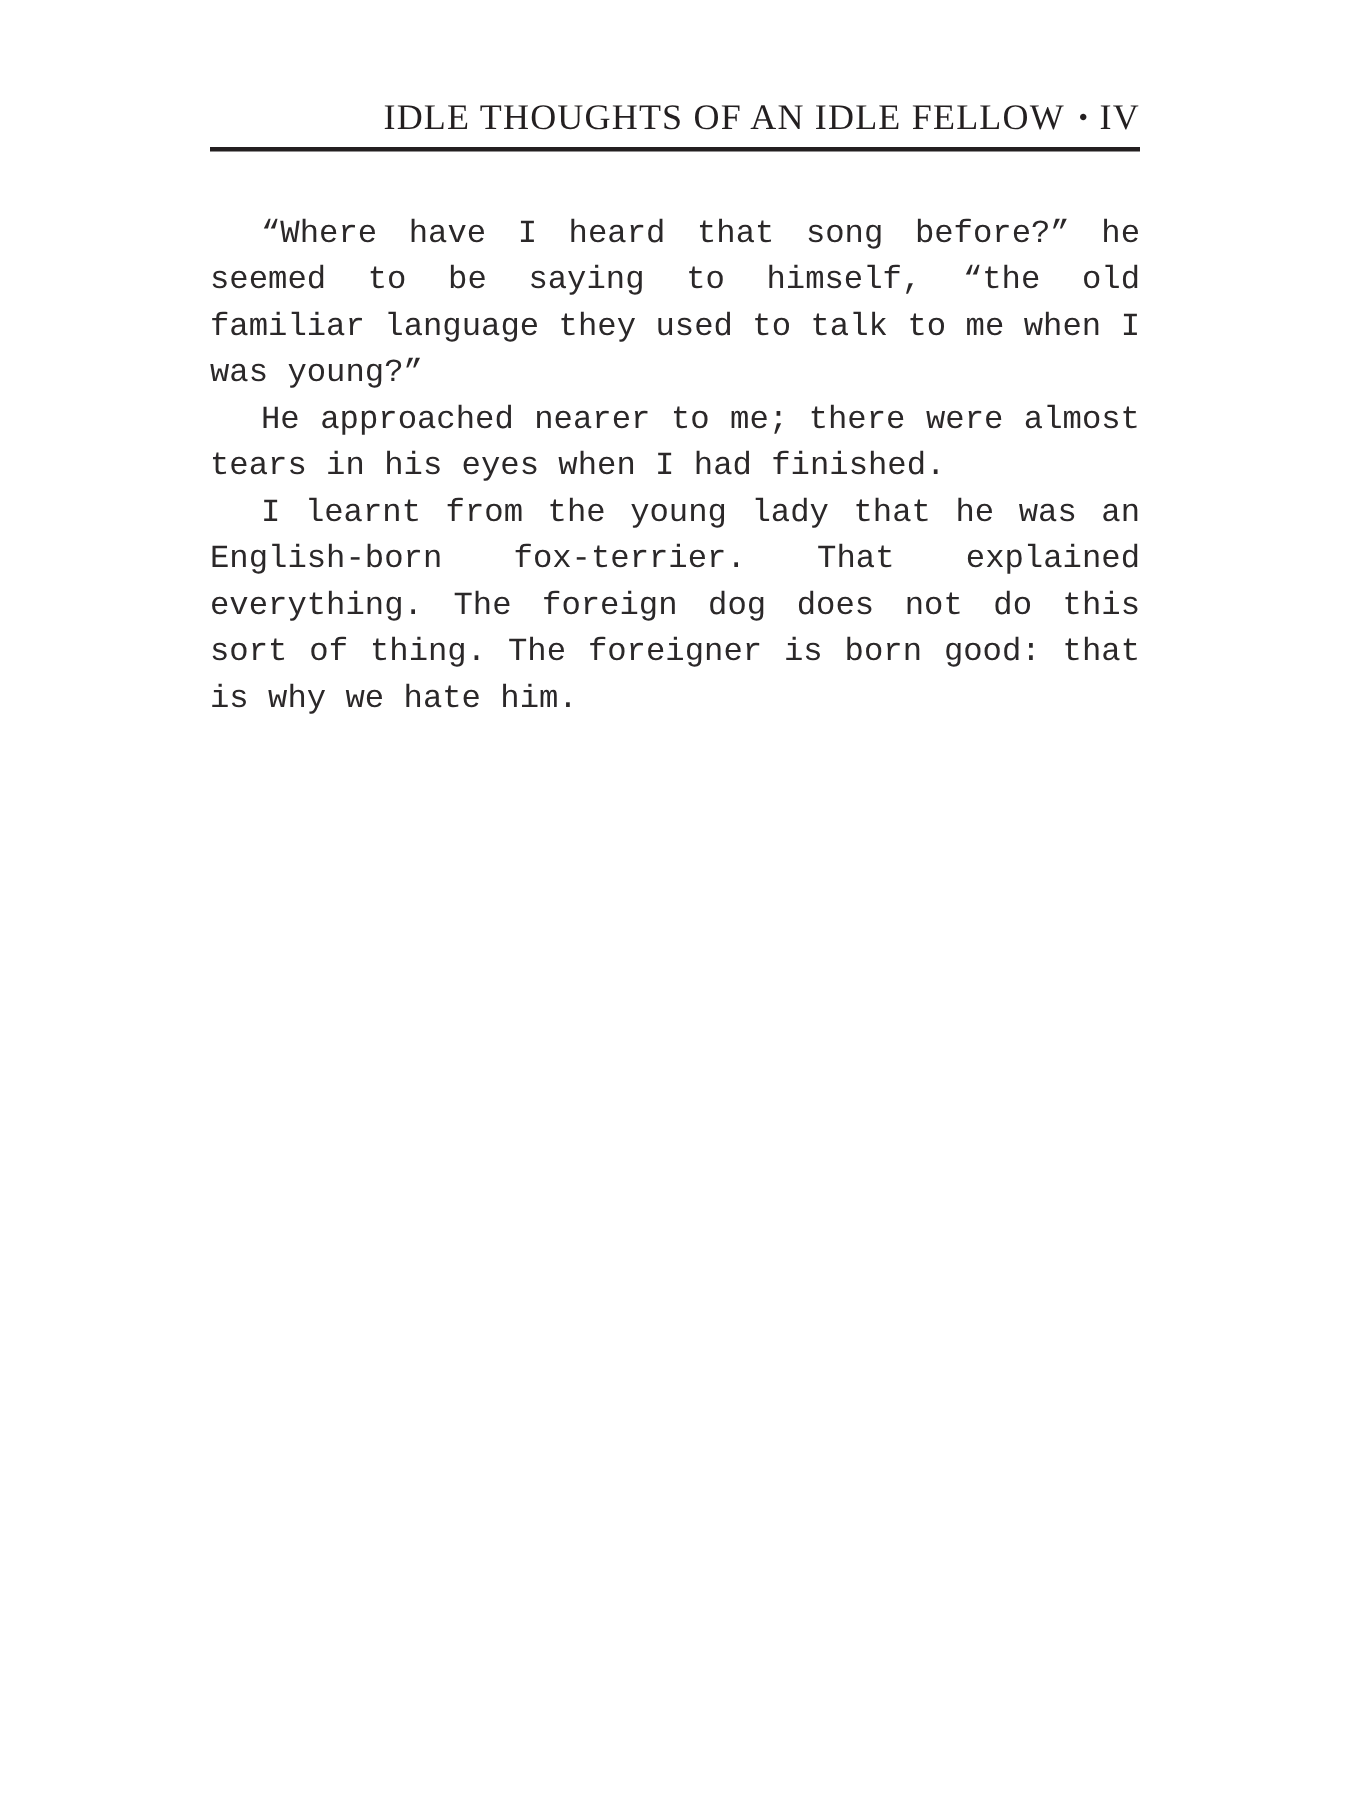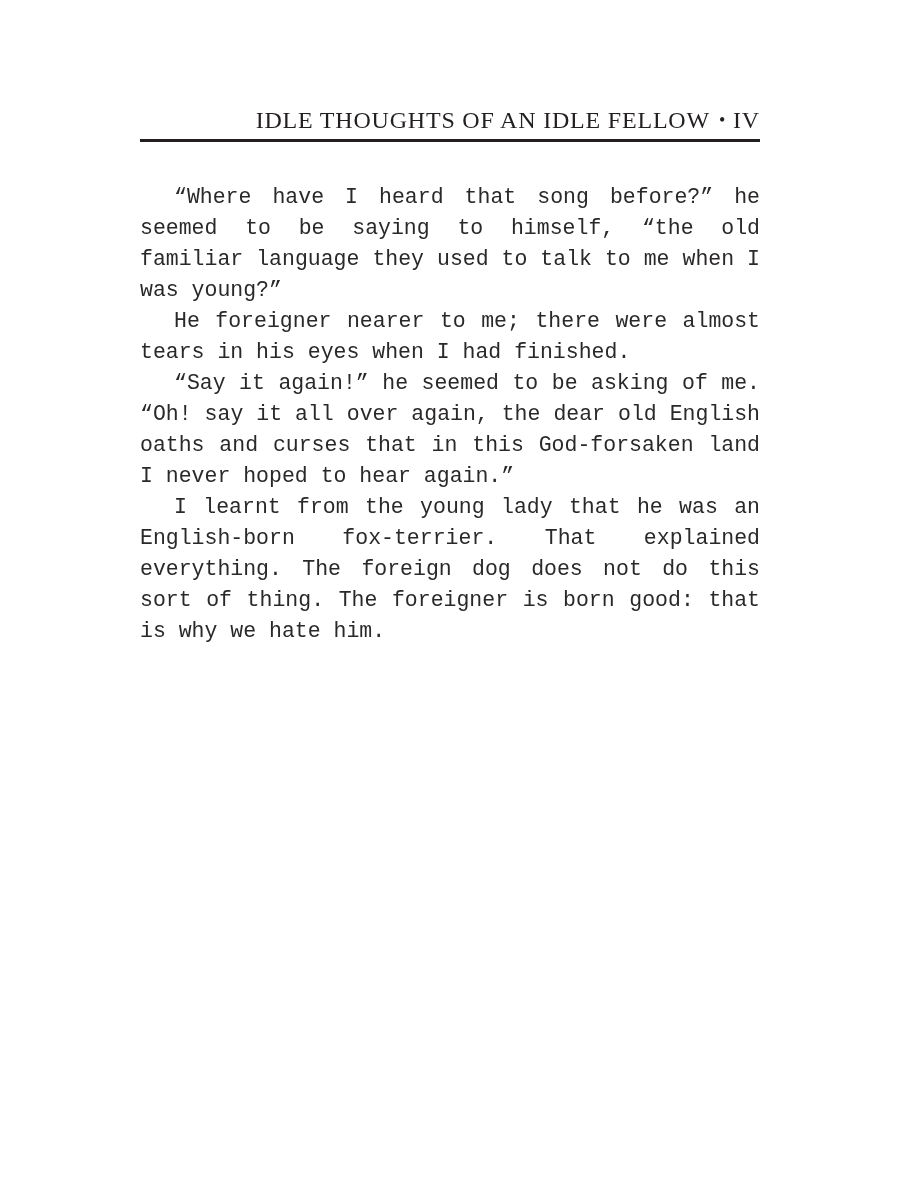--- a/index.html
+++ b/index.html
@@ -19,21 +19,20 @@
     overflow: hidden;
   }
   .running-head {
     padding-top: 66px;
     text-align: right;
     font-size: 24px;
     letter-spacing: 0.8px;
     color: #231f20;
     white-space: nowrap;
     line-height: 1.1;
-    margin-top: 41px;
   }
   .running-head .bullet {
     display: inline-block;
     font-size: 18px;
     vertical-align: 2px;
     margin: 0 7px 0 9px;
   }
   .head-rule {
     height: 0;
     border-bottom: 3px solid #231f20;
@@ -58,18 +57,17 @@
 <div class="page">
 
   <div class="running-head">
     <span>IDLE THOUGHTS OF AN IDLE FELLOW</span><span class="bullet">•</span><span>IV</span>
   </div>
 
   <div class="head-rule"></div>
 
   <div class="body-text">
     <p>“Where have I heard that song before?” he seemed to be saying to himself, “the old familiar language they used to talk to me when I was young?”</p>
-    <p>He foreigner nearer to me; there were almost tears in his eyes when I had finished.</p>
-    <p>“Say it again!” he seemed to be asking of me. “Oh! say it all over again, the dear old English oaths and curses that in this God-forsaken land I never hoped to hear again.”</p>
+    <p>He approached nearer to me; there were almost tears in his eyes when I had finished.</p>
     <p>I learnt from the young lady that he was an English-born fox-terrier. That explained everything. The foreign dog does not do this sort of thing. The foreigner is born good: that is why we hate him.</p>
   </div>
 
 </div>
 
 </body></html>

